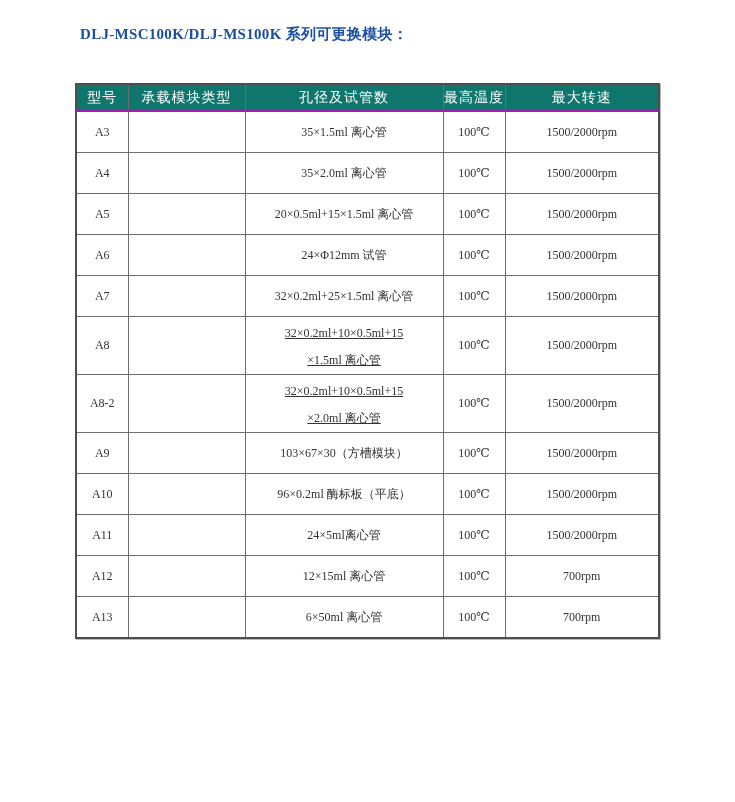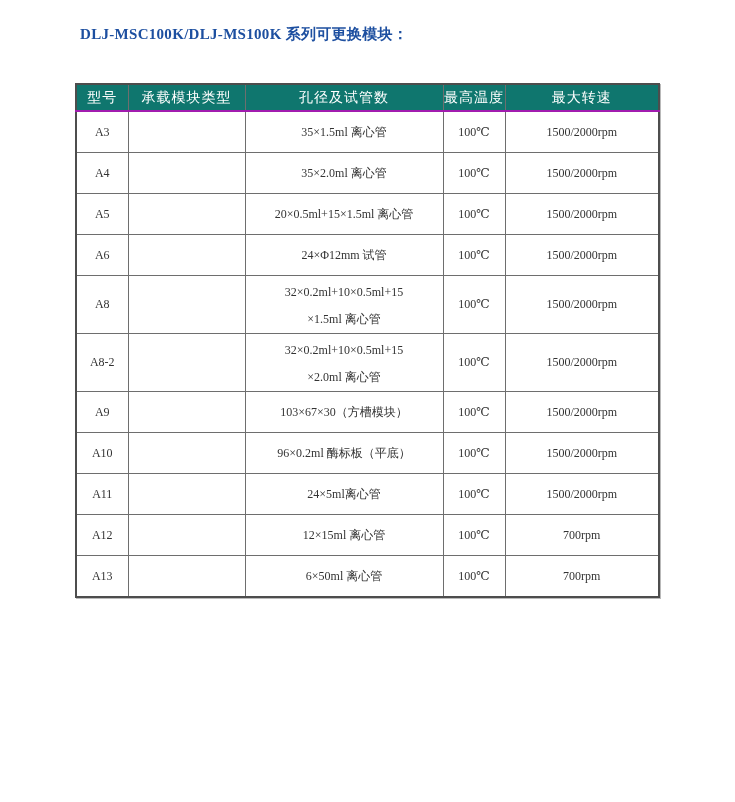--- a/index.html
+++ b/index.html
@@ -61,21 +61,21 @@
   .spec-table td.td-spec.multiline {
     vertical-align: top;
   }
   .two-line {
     position: relative;
     z-index: 2;
     padding-top: 3px;
     line-height: 27px;
     white-space: nowrap;
   }
-  .two-line .spec-line { height: 27px; }
+  .two-line .spec-line { height: 27px; text-decoration: underline; }
 </style>
 </head>
 <body>
 
 <div class="page">
 
   <div class="doc-title">DLJ-MSC100K/DLJ-MS100K 系列可更换模块：</div>
 
   <table class="spec-table">
     <colgroup>
@@ -113,20 +113,27 @@
           <td class="td-model">A5</td>
           <td class="td-type"></td>
           <td class="td-spec">20×0.5ml+15×1.5ml 离心管</td>
           <td class="td-temp">100℃</td>
           <td class="td-speed">1500/2000rpm</td>
         </tr>
         <tr>
           <td class="td-model">A6</td>
           <td class="td-type"></td>
           <td class="td-spec">24×Φ12mm 试管</td>
+          <td class="td-temp">100℃</td>
+          <td class="td-speed">1500/2000rpm</td>
+        </tr>
+        <tr>
+          <td class="td-model">A7</td>
+          <td class="td-type"></td>
+          <td class="td-spec">32×0.2ml+25×1.5ml 离心管</td>
           <td class="td-temp">100℃</td>
           <td class="td-speed">1500/2000rpm</td>
         </tr>
         <tr>
           <td class="td-model">A8</td>
           <td class="td-type"></td>
           <td class="td-spec multiline">
             <div class="two-line">
               <div class="spec-line">32×0.2ml+10×0.5ml+15</div>
               <div class="spec-line">×1.5ml 离心管</div>

